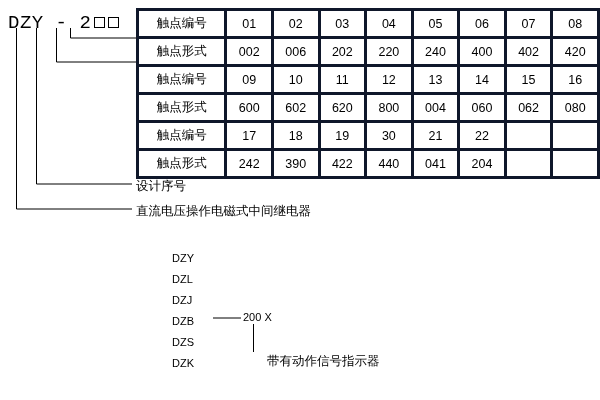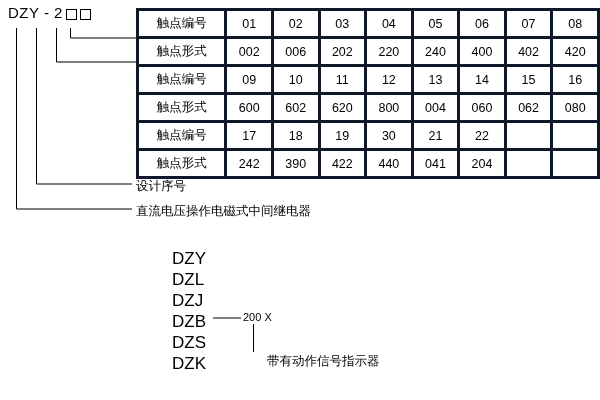--- a/index.html
+++ b/index.html
@@ -19,24 +19,25 @@
     position: absolute;
     left: 0; top: 0;
     width: 600px;
     height: 400px;
   }
 
   
   .model-code {
     position: absolute;
     left: 8px;
-    top: 4px;
-    font-size: 15px;
+    top: 12px;
+    font-size: 19px;
     letter-spacing: 0.5px;
     white-space: nowrap;
+    font-family: Liberation Mono, monospace;
   }
   .box-sq {
     display: inline-block;
     width: 11px;
     height: 11px;
     border: 1px solid #000;
     vertical-align: middle;
     margin-left: 3px;
     box-sizing: border-box;
   }
@@ -82,21 +83,21 @@
     white-space: nowrap;
   }
   .anno-design { left: 136px; top: 178px; }
   .anno-desc   { left: 136px; top: 203px; }
 
   
   .series {
     position: absolute;
     left: 172px;
     top: 248px;
-    font-size: 17px;
+    font-size: 11px;
     line-height: 21px;
   }
   .series div {
     height: 21px;
   }
   .series-200 {
     position: absolute;
     left: 243px;
     top: 311px;
     font-size: 11px;

